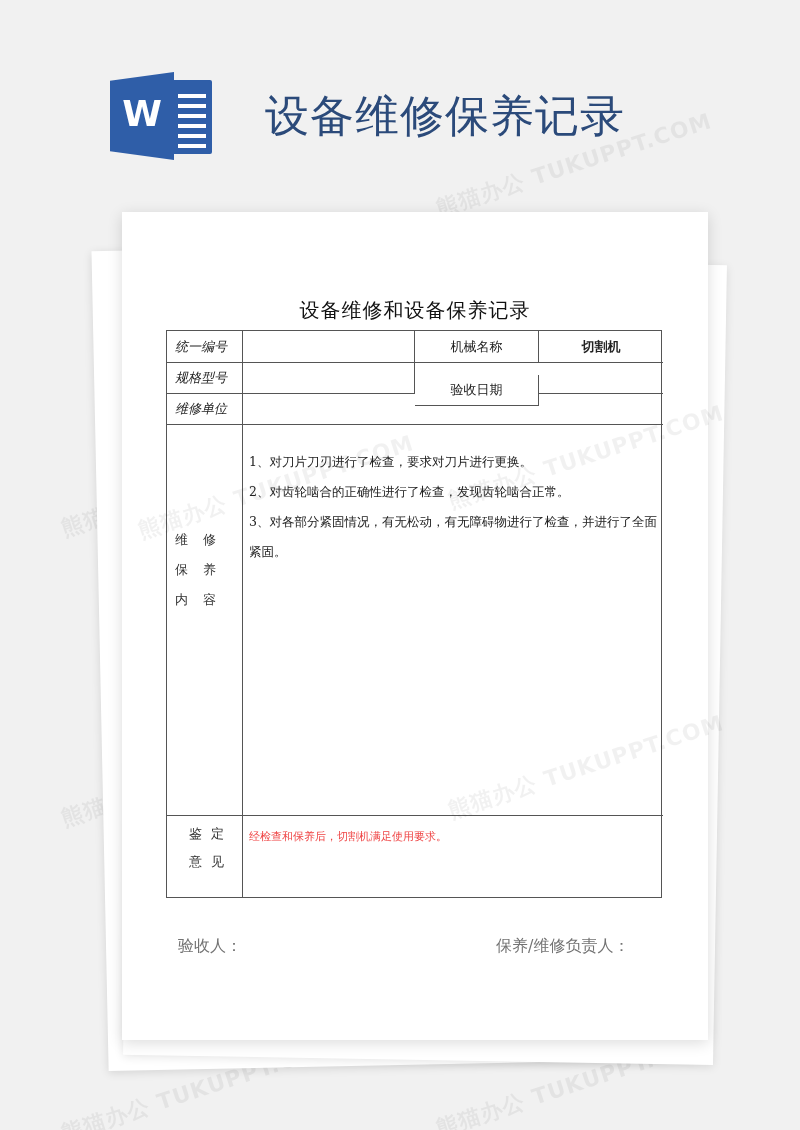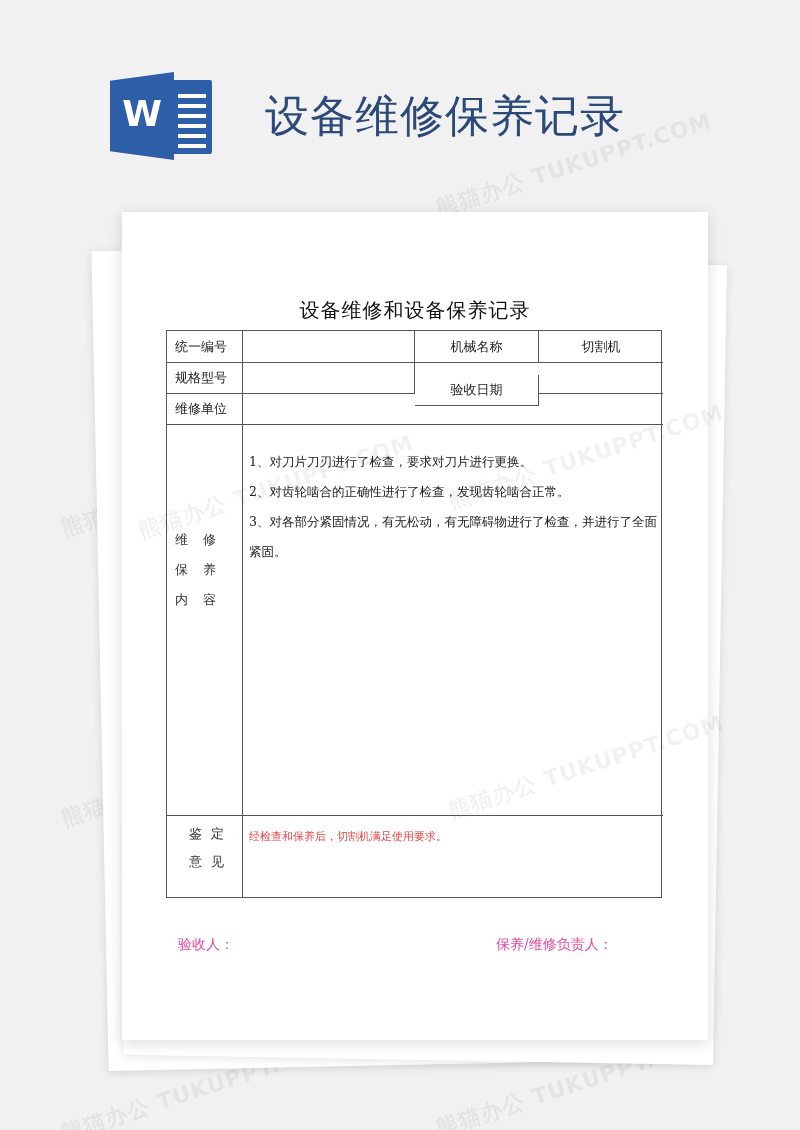--- a/index.html
+++ b/index.html
@@ -63,39 +63,39 @@
     }
     
     .tbl {
       position: absolute; left: 44px; top: 118px; width: 496px; height: 568px;
       border: 1px solid #555;
     }
     .cell {
       position: absolute; border-right: 1px solid #555; border-bottom: 1px solid #555;
       font-size: 13px; color: #222; display: flex; align-items: center;
     }
-    .cell.pad-left { padding-left: 8px; }
+    .cell.pad-left { padding-left: 8px; font-style: italic; }
     .cell.center { justify-content: center; }
     .cell.no-r { border-right: none; }
     .cell.no-b { border-bottom: none; }
     .vlabel {
       position: absolute; left: 0; width: 76px;
       font-size: 13px; color: #333;
     }
     .vlabel span { position: absolute; }
     .content-list {
       position: absolute; left: 82px; top: 104px; width: 412px;
       font-size: 12.5px; line-height: 30px; color: #222;
     }
     .content-list div { white-space: normal; }
     .appraisal {
       position: absolute; left: 82px; top: 494px; font-size: 11px; line-height: 24px; color: #ef4444;
     }
     .sign {
-      position: absolute; top: 724px; font-size: 14px; color: #ec4899;
+      position: absolute; top: 724px; font-size: 16px; color: #737373;
     }
     .watermark {
       position: absolute; font-family: "DejaVu Sans", "Liberation Sans", sans-serif;
       font-size: 22px; font-weight: bold; color: rgba(0,0,0,0.055);
       transform: rotate(-18deg); white-space: nowrap; pointer-events: none;
       letter-spacing: 1px;
     }
   </style>
 </head>
 <body>
@@ -127,21 +127,21 @@
 <div class="paper back2"></div>
 
 <div class="paper front">
   <div class="doc-title">设备维修和设备保养记录</div>
 
   <div class="tbl">
 
     <div class="cell pad-left" style="left:0; top:0; width:76px; height:32px;">统一编号</div>
     <div class="cell" style="left:76px; top:0; width:172px; height:32px;"></div>
     <div class="cell center" style="left:248px; top:0; width:124px; height:32px;text-align:center;">机械名称</div>
-    <div class="cell center no-r" style="left:372px; top:0; width:124px; height:32px;">切割机</div>
+    <div class="cell center no-r" style="left:372px; top:0; width:124px; height:32px;font-weight:bold;">切割机</div>
 
     <div class="cell pad-left" style="left:0; top:32px; width:76px; height:31px;">规格型号</div>
     <div class="cell" style="left:76px; top:32px; width:172px; height:31px;"></div>
     <div class="cell center" style="left:248px; top:44px; width:124px; height:31px;">验收日期</div>
     <div class="cell center no-r" style="left:372px; top:32px; width:124px; height:31px;"></div>
 
     <div class="cell pad-left" style="left:0; top:63px; width:76px; height:31px;">维修单位</div>
     <div class="cell no-r" style="left:76px; top:63px; width:420px; height:31px;"></div>
 
     <div class="cell" style="left:0; top:94px; width:76px; height:391px;"></div>

